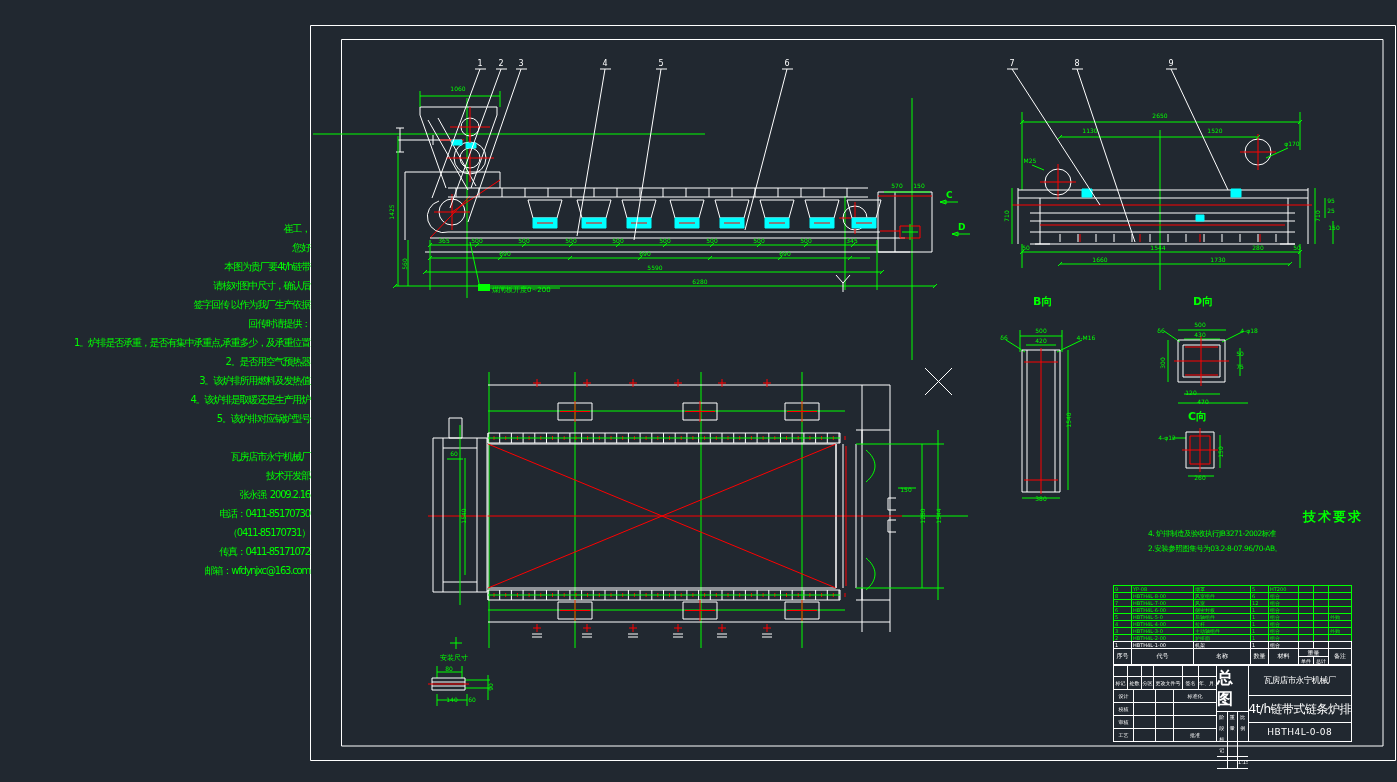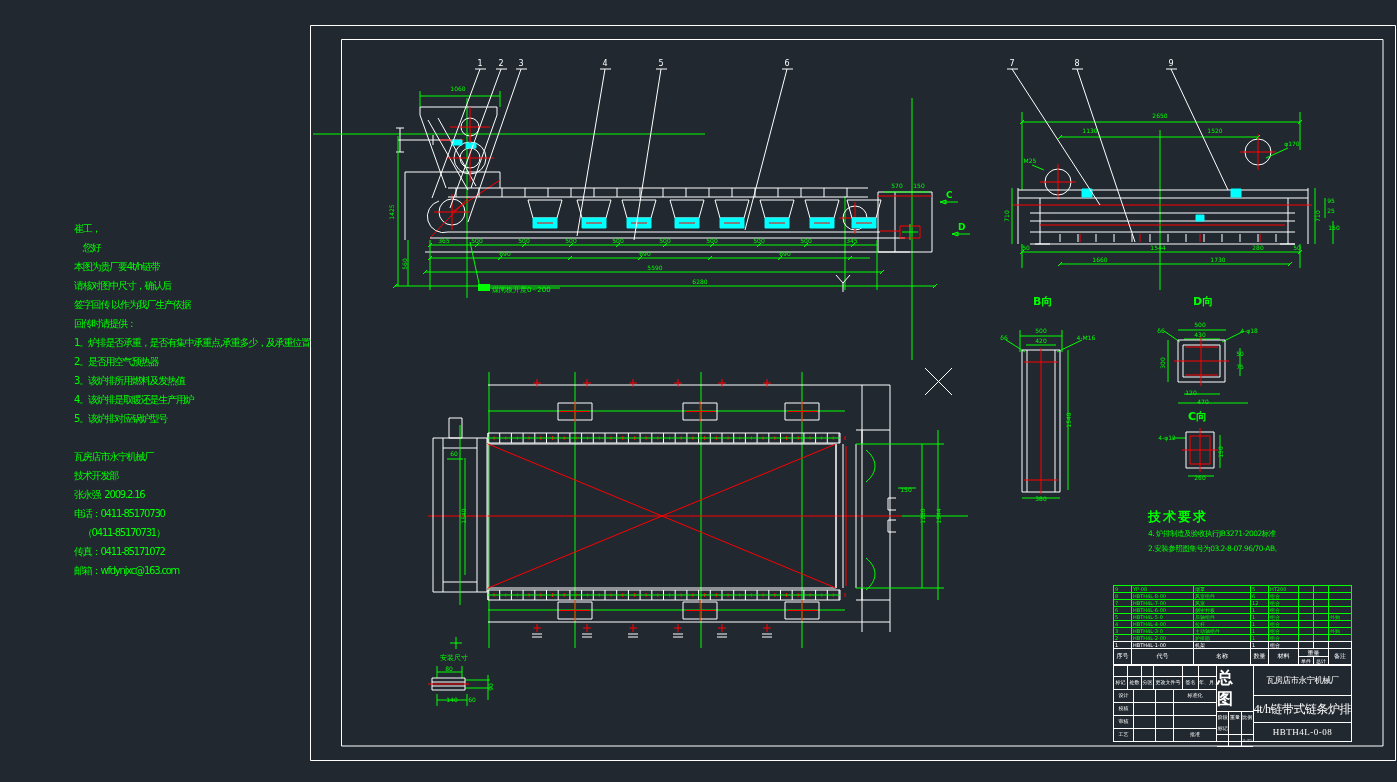--- a/index.html
+++ b/index.html
@@ -13,44 +13,44 @@
   .c{stroke:#00ffff;fill:#00ffff;stroke-width:1;}
   .gf{fill:#00ff00;stroke:none;}
   text{font-family:"DejaVu Sans","Liberation Sans",sans-serif;}
   .tg{fill:#00ff00;font-size:6px;}
   .tw{fill:#ffffff;font-size:8px;}
   .tsec{fill:#00ff00;font-size:11px;font-weight:bold;}
   .tarr{fill:#00ff00;font-size:9px;font-weight:bold;}
   .tnote{fill:#00ff00;font-size:7px;}
   
   #left-note{position:absolute;left:74px;top:219px;color:#00ff00;font-size:10px;
-             letter-spacing:-1.2px;white-space:pre;line-height:19px;}
+             letter-spacing:-1.2px;white-space:pre;line-height:19px;text-align:right;}
   
   #tech-req{position:absolute;left:1148px;top:508px;width:215px;color:#00ff00;}
-  #tech-req .tr-title{font-size:13px;font-weight:bold;text-align:left;letter-spacing:2px;}
+  #tech-req .tr-title{font-size:13px;font-weight:bold;text-align:right;letter-spacing:2px;}
   #tech-req .tr-item{font-size:7.5px;letter-spacing:-0.5px;line-height:15px;white-space:nowrap;}
   
   #bom{position:absolute;left:1113px;top:585px;width:239px;}
   .bom-row{display:flex;height:7px;box-sizing:border-box;}
   .bom-row .cell{box-sizing:border-box;border:1px solid #00ff00;border-bottom:none;border-right:none;
                  color:#00ff00;font-size:5px;line-height:6px;overflow:hidden;white-space:nowrap;padding-left:1px;}
   .bom-row .cell:last-child{border-right:1px solid #00ff00;}
   .bom-row.white .cell{border-color:#fff;color:#fff;}
   #bom-header{display:flex;height:17px;box-sizing:border-box;color:#fff;}
   #bom-header .hc{box-sizing:border-box;border:1px solid #fff;border-right:none;font-size:6px;
                   display:flex;align-items:center;justify-content:center;overflow:hidden;}
   #bom-header .hc:last-child{border-right:1px solid #fff;}
   #bom-header .wt{display:flex;flex-direction:column;border:1px solid #fff;border-right:none;box-sizing:border-box;}
   #bom-header .wt .wt-top{font-size:6px;text-align:center;border-bottom:1px solid #fff;flex:1;line-height:7px;}
   #bom-header .wt .wt-bot{display:flex;flex:1;}
   #bom-header .wt .wt-bot span{flex:1;font-size:5px;text-align:center;line-height:8px;}
   #bom-header .wt .wt-bot span:first-child{border-right:1px solid #fff;}
   
   #title-block{position:absolute;left:1113px;top:665px;width:239px;height:77px;display:flex;
-               box-sizing:border-box;border:1px solid #fff;color:#fff;font-family:Liberation Serif, serif;}
+               box-sizing:border-box;border:1px solid #fff;color:#fff;}
   .tb-left{width:103px;display:flex;flex-direction:column;box-sizing:border-box;border-right:1px solid #fff;}
   .tb-row{display:flex;flex:1;box-sizing:border-box;border-bottom:1px solid #fff;}
   .tb-row:last-child{border-bottom:none;}
   .tb-row .tc{box-sizing:border-box;border-right:1px solid #fff;font-size:5px;line-height:12px;
               overflow:hidden;white-space:nowrap;text-align:center;}
   .tb-row .tc:last-child{border-right:none;}
   .tb-mid{width:61px;display:flex;flex-direction:column;box-sizing:border-box;border-right:1px solid #fff;}
   .tb-title{flex:0 0 45px;display:flex;align-items:center;justify-content:center;
             font-size:16px;font-weight:bold;letter-spacing:6px;border-bottom:1px solid #fff;}
   .stage-row{display:flex;flex:1;border-bottom:1px solid #fff;}

